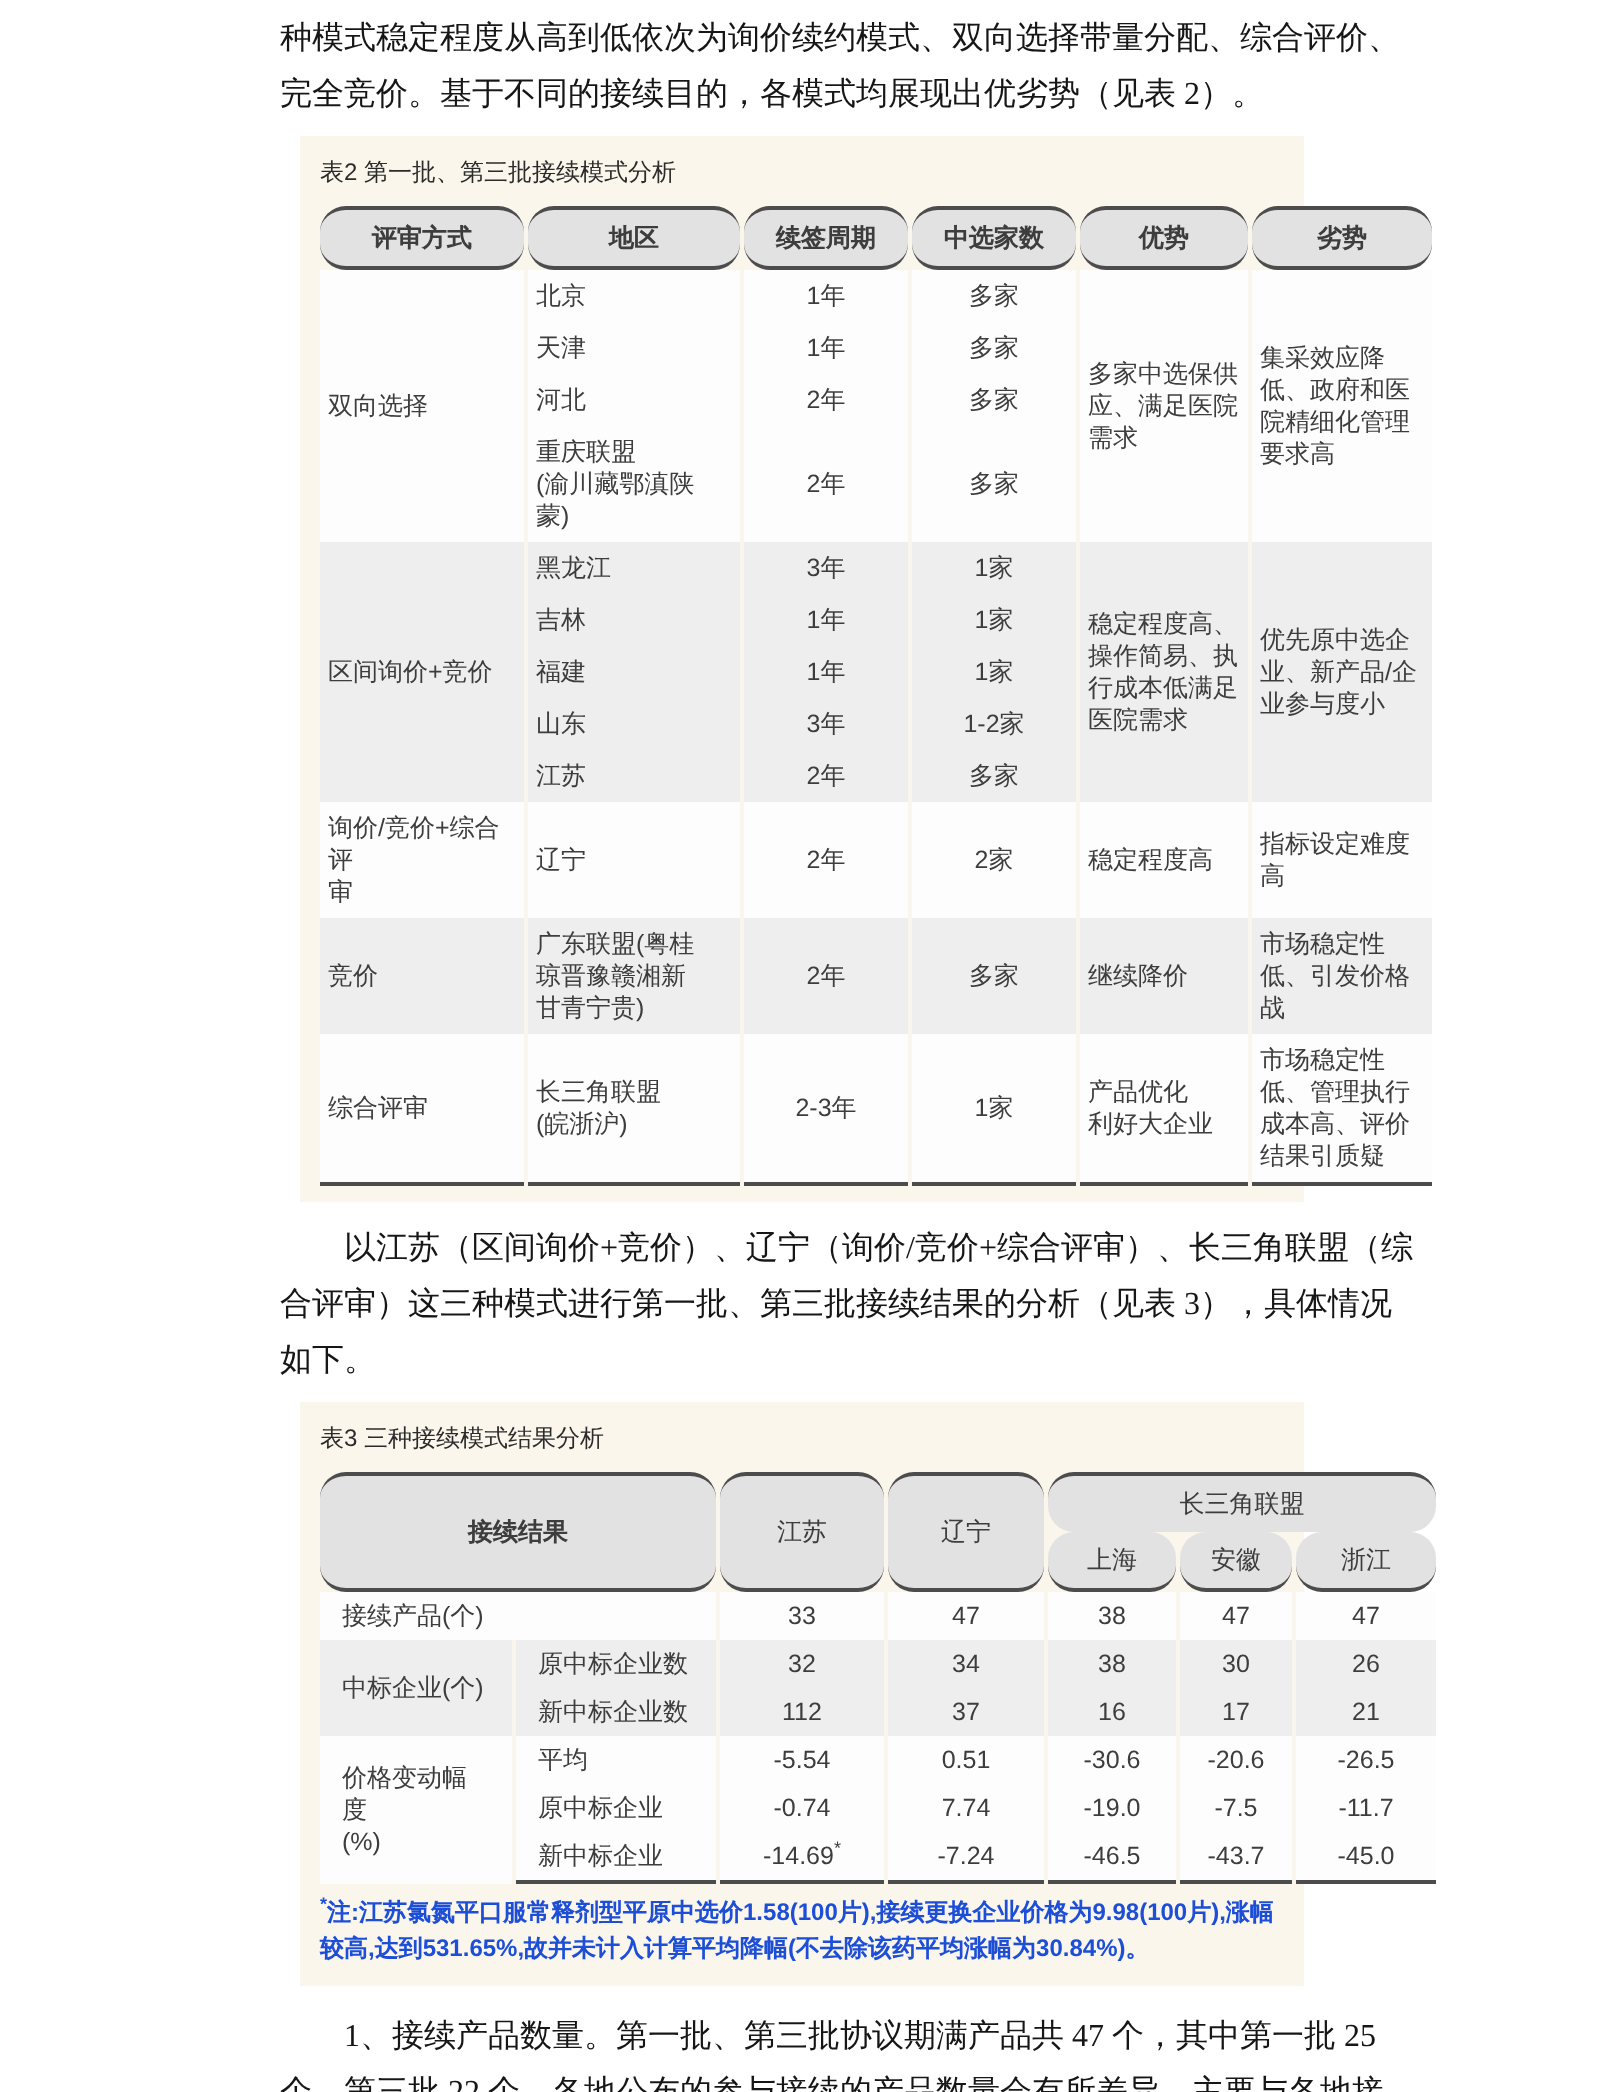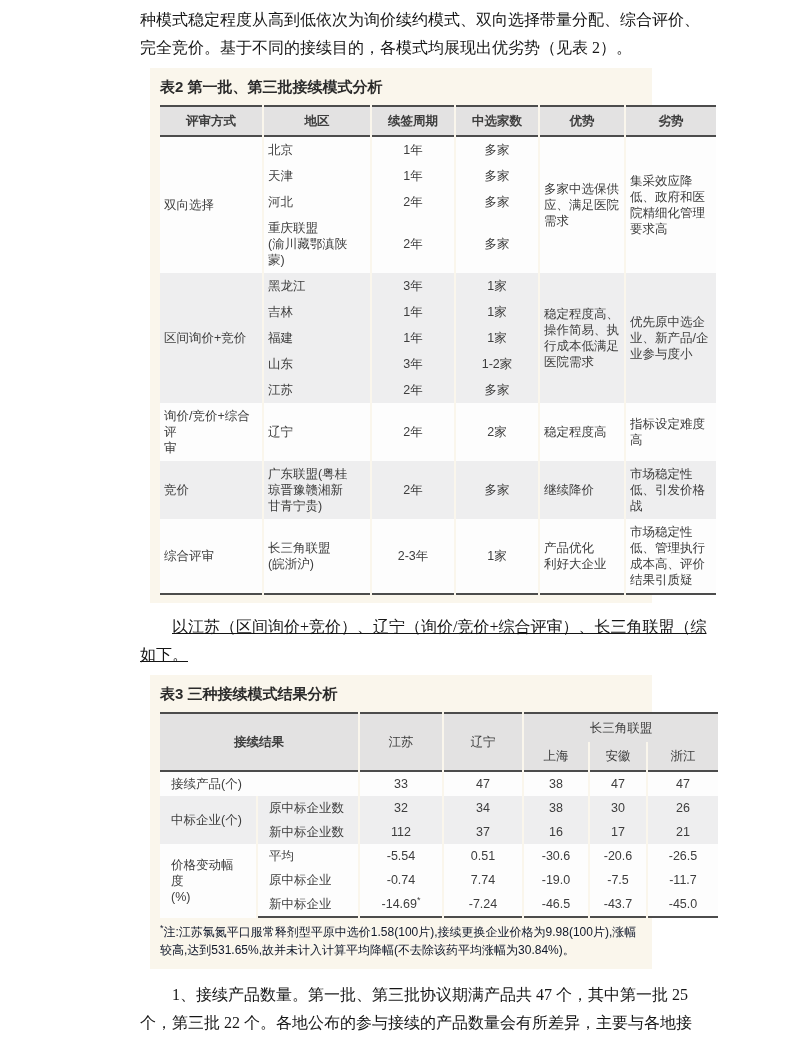--- a/index.html
+++ b/index.html
@@ -17,33 +17,33 @@
   }
   
   .para { margin: 0; }
   .para-line {
     font-size: 16px;
     line-height: 28px;
     white-space: nowrap;
     color: #161616;
   }
   .indent { text-indent: 32px; }
-  .mid-para { margin-top: 10px; margin-bottom: 6px; text-decoration: underline; }
+  .mid-para { margin-top: 10px; margin-bottom: 6px; }
   .bottom-para { margin-top: 12px; }
 
   
   .panel {
     background: #faf6ec;
     margin: 6px 8px 8px 10px;
     padding: 8px 8px 8px 8px;
   }
   .table-title {
     font-family: "Liberation Sans", sans-serif;
-    font-weight: bold;
-    font-size: 15px;
+    font-weight: normal;
+    font-size: 12px;
     color: #2b2b2b;
     padding: 2px 0 8px 2px;
   }
 
   table {
     border-collapse: separate;
     border-spacing: 2px 0;
     width: 100%;
     table-layout: fixed;
     font-family: "Liberation Sans", sans-serif;
@@ -58,20 +58,21 @@
     background: #fdfdfd;
     overflow: hidden;
   }
   thead th {
     background: #e3e2e2;
     border-top: 2px solid #4c4c4c;
     border-bottom: 2px solid #4c4c4c;
     font-weight: bold;
     text-align: center;
     padding: 6px 3px;
+    border-radius: 13px;
   }
   tbody.band td { background: #eeeeef; }
   .ctr { text-align: center; }
   .pre { white-space: pre-line; }
   .bb  { border-bottom: 2px solid #4c4c4c; }
 
   
   .t3 thead th { border-top: none; border-bottom: none; font-weight: normal; }
   .t3 thead th.top { border-top: 2px solid #4c4c4c; }
   .t3 thead th.hbb { border-bottom: 2px solid #4c4c4c; margin-top: 12px; }
@@ -80,22 +81,23 @@
 
   sup.mark {
     font-size: 9px;
     vertical-align: super;
     line-height: 0;
   }
   .footnote {
     font-family: "Liberation Sans", sans-serif;
     font-size: 12px;
     line-height: 18px;
-    color: #0f172a;
+    color: #1d4ed8;
     padding: 5px 2px 2px 2px;
+    font-weight: bold;
   }
 </style>
 </head>
 <body>
 
 <div class="page">
 
   <div class="para">
     <div class="para-line">种模式稳定程度从高到低依次为询价续约模式、双向选择带量分配、综合评价、</div>
     <div class="para-line">完全竞价。基于不同的接续目的，各模式均展现出优劣势（见表 2）。</div>
@@ -233,20 +235,21 @@
 低、管理执行
 成本高、评价
 结果引质疑</td>
         </tr>
       </tbody>
     </table>
   </div>
 
   <div class="para mid-para">
     <div class="para-line indent">以江苏（区间询价+竞价）、辽宁（询价/竞价+综合评审）、长三角联盟（综</div>
+    <div class="para-line">合评审）这三种模式进行第一批、第三批接续结果的分析（见表 3），具体情况</div>
     <div class="para-line">如下。</div>
   </div>
 
   <div class="panel">
     <div class="table-title">表3 三种接续模式结果分析</div>
     <table class="t3">
       <colgroup>
         <col style="width:96px">
           <col style="width:100px">
           <col style="width:82px">

